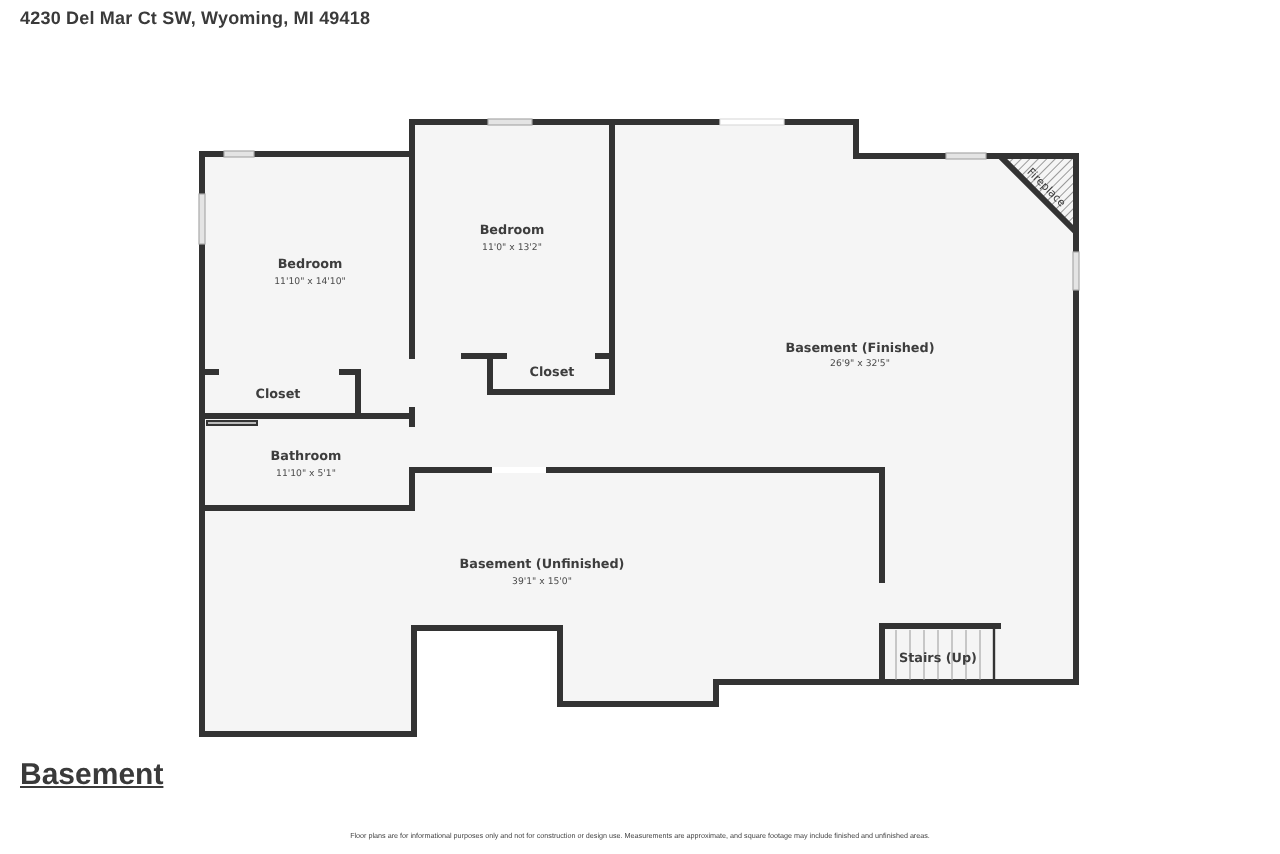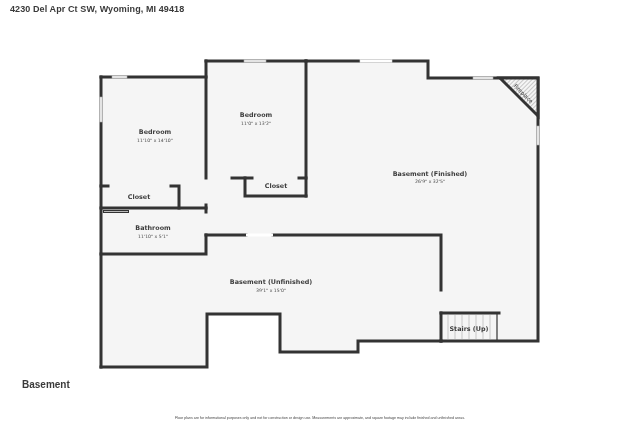--- a/index.html
+++ b/index.html
@@ -1,28 +1,28 @@
 <!DOCTYPE html>
 <html><head>
   <meta charset="utf-8">
   <style>
     html, body { margin: 0; padding: 0; background: #ffffff; }
     body { width: 640px; height: 427px; position: relative; overflow: hidden; font-family: "Liberation Sans", "DejaVu Sans", sans-serif; }
     .address { position: absolute; left: 10px; top: 4px; font-size: 9px; font-weight: bold; color: #3a3a3a; letter-spacing: 0.1px; }
-    .floor-label { position: absolute; left: 22px; top: 379px; font-size: 10px; font-weight: bold; color: #3a3a3a; }
+    .floor-label { position: absolute; left: 10px; top: 379px; font-size: 15px; font-weight: bold; color: #3a3a3a; text-decoration: underline; }
     .disclaimer { position: absolute; left: 0; width: 640px; top: 416px; text-align: center; font-size: 3.6px; color: #444; }
     svg.plan { position: absolute; left: 0; top: 0; }
     .room-name { font-family: "DejaVu Sans", sans-serif; font-size: 6.4px; fill: #3d3d3d; font-weight: 600; }
     .room-dim { font-family: "DejaVu Sans", sans-serif; font-size: 4.6px; fill: #4a4a4a; }
     .fire-label { font-family: "DejaVu Sans", sans-serif; font-size: 5.5px; fill: #3d3d3d; }
   </style>
 </head>
 <body>
 
-<div class="address">4230 Del Apr Ct SW, Wyoming, MI 49418</div>
+<div class="address">4230 Del Mar Ct SW, Wyoming, MI 49418</div>
 
 <svg class="plan" width="640" height="427" viewBox="0 0 640 427">
   <defs>
     <pattern id="hatch" width="3" height="3" patternUnits="userSpaceOnUse" patternTransform="rotate(45)">
       <rect width="3" height="3" fill="#f5f5f5"></rect>
       <line x1="0" y1="0" x2="0" y2="3" stroke="#999" stroke-width="1"></line>
     </pattern>
   </defs>
 
   <g>

